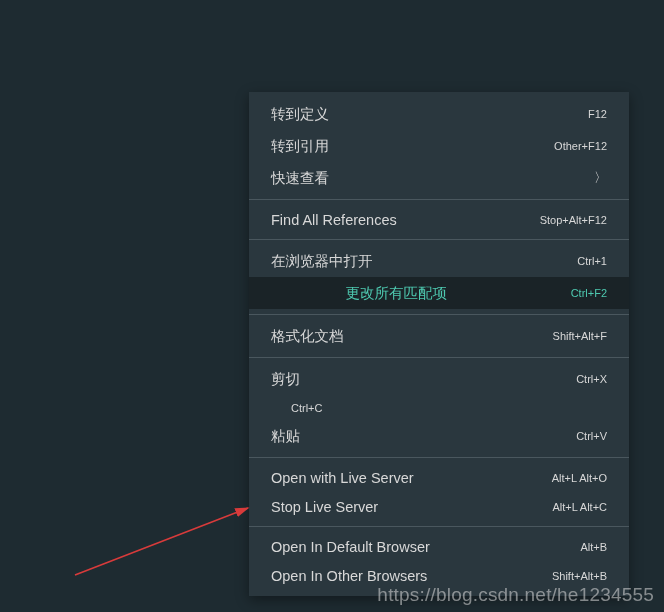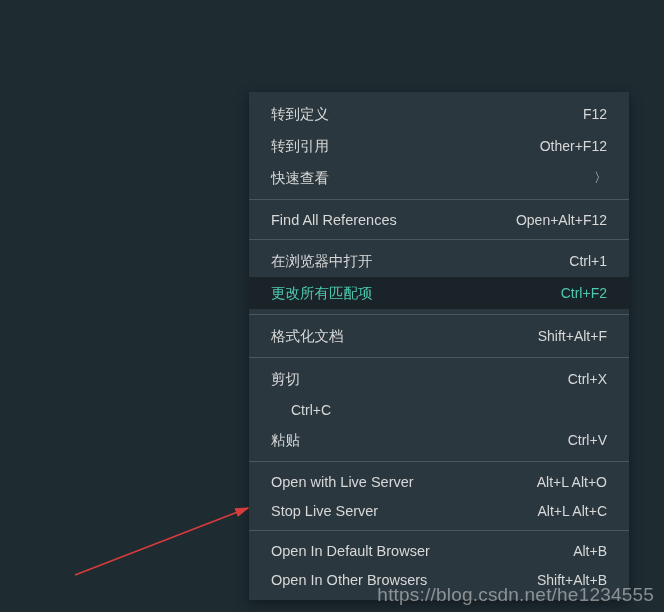--- a/index.html
+++ b/index.html
@@ -25,30 +25,31 @@
     display: flex;
     justify-content: space-between;
     align-items: center;
     padding: 6.5px 22px;
     cursor: default;
     white-space: nowrap;
     gap: 29px;
   }
   .menu-item.hover {
     background: #1a2327;
+    text-align: center;
   }
   .menu-item.hover .label,
   .menu-item.hover .shortcut {
     color: #4ec9b0;
   }
   .label { flex: 1; }
   .shortcut {
     color: #d8d8d8;
     margin-left: 20px;
-    font-size: 14px;
+    font-size: 11px;
   }
   .submenu-arrow {
     color: #d8d8d8;
     font-size: 13px;
   }
   .separator {
     height: 1px;
     background: #4a575e;
     margin: 5px 0;
   }
@@ -80,21 +81,21 @@
       <span class="label">转到引用</span>
       <span class="shortcut">Other+F12</span>
     </div>
     <div class="menu-item">
       <span class="label">快速查看</span>
       <span class="submenu-arrow">〉</span>
     </div>
     <div class="separator"></div>
     <div class="menu-item">
       <span class="label">Find All References</span>
-      <span class="shortcut">Open+Alt+F12</span>
+      <span class="shortcut">Stop+Alt+F12</span>
     </div>
     <div class="separator"></div>
     <div class="menu-item">
       <span class="label">在浏览器中打开</span>
       <span class="shortcut">Ctrl+1</span>
     </div>
     <div class="menu-item hover">
       <span class="label">更改所有匹配项</span>
       <span class="shortcut">Ctrl+F2</span>
     </div>

